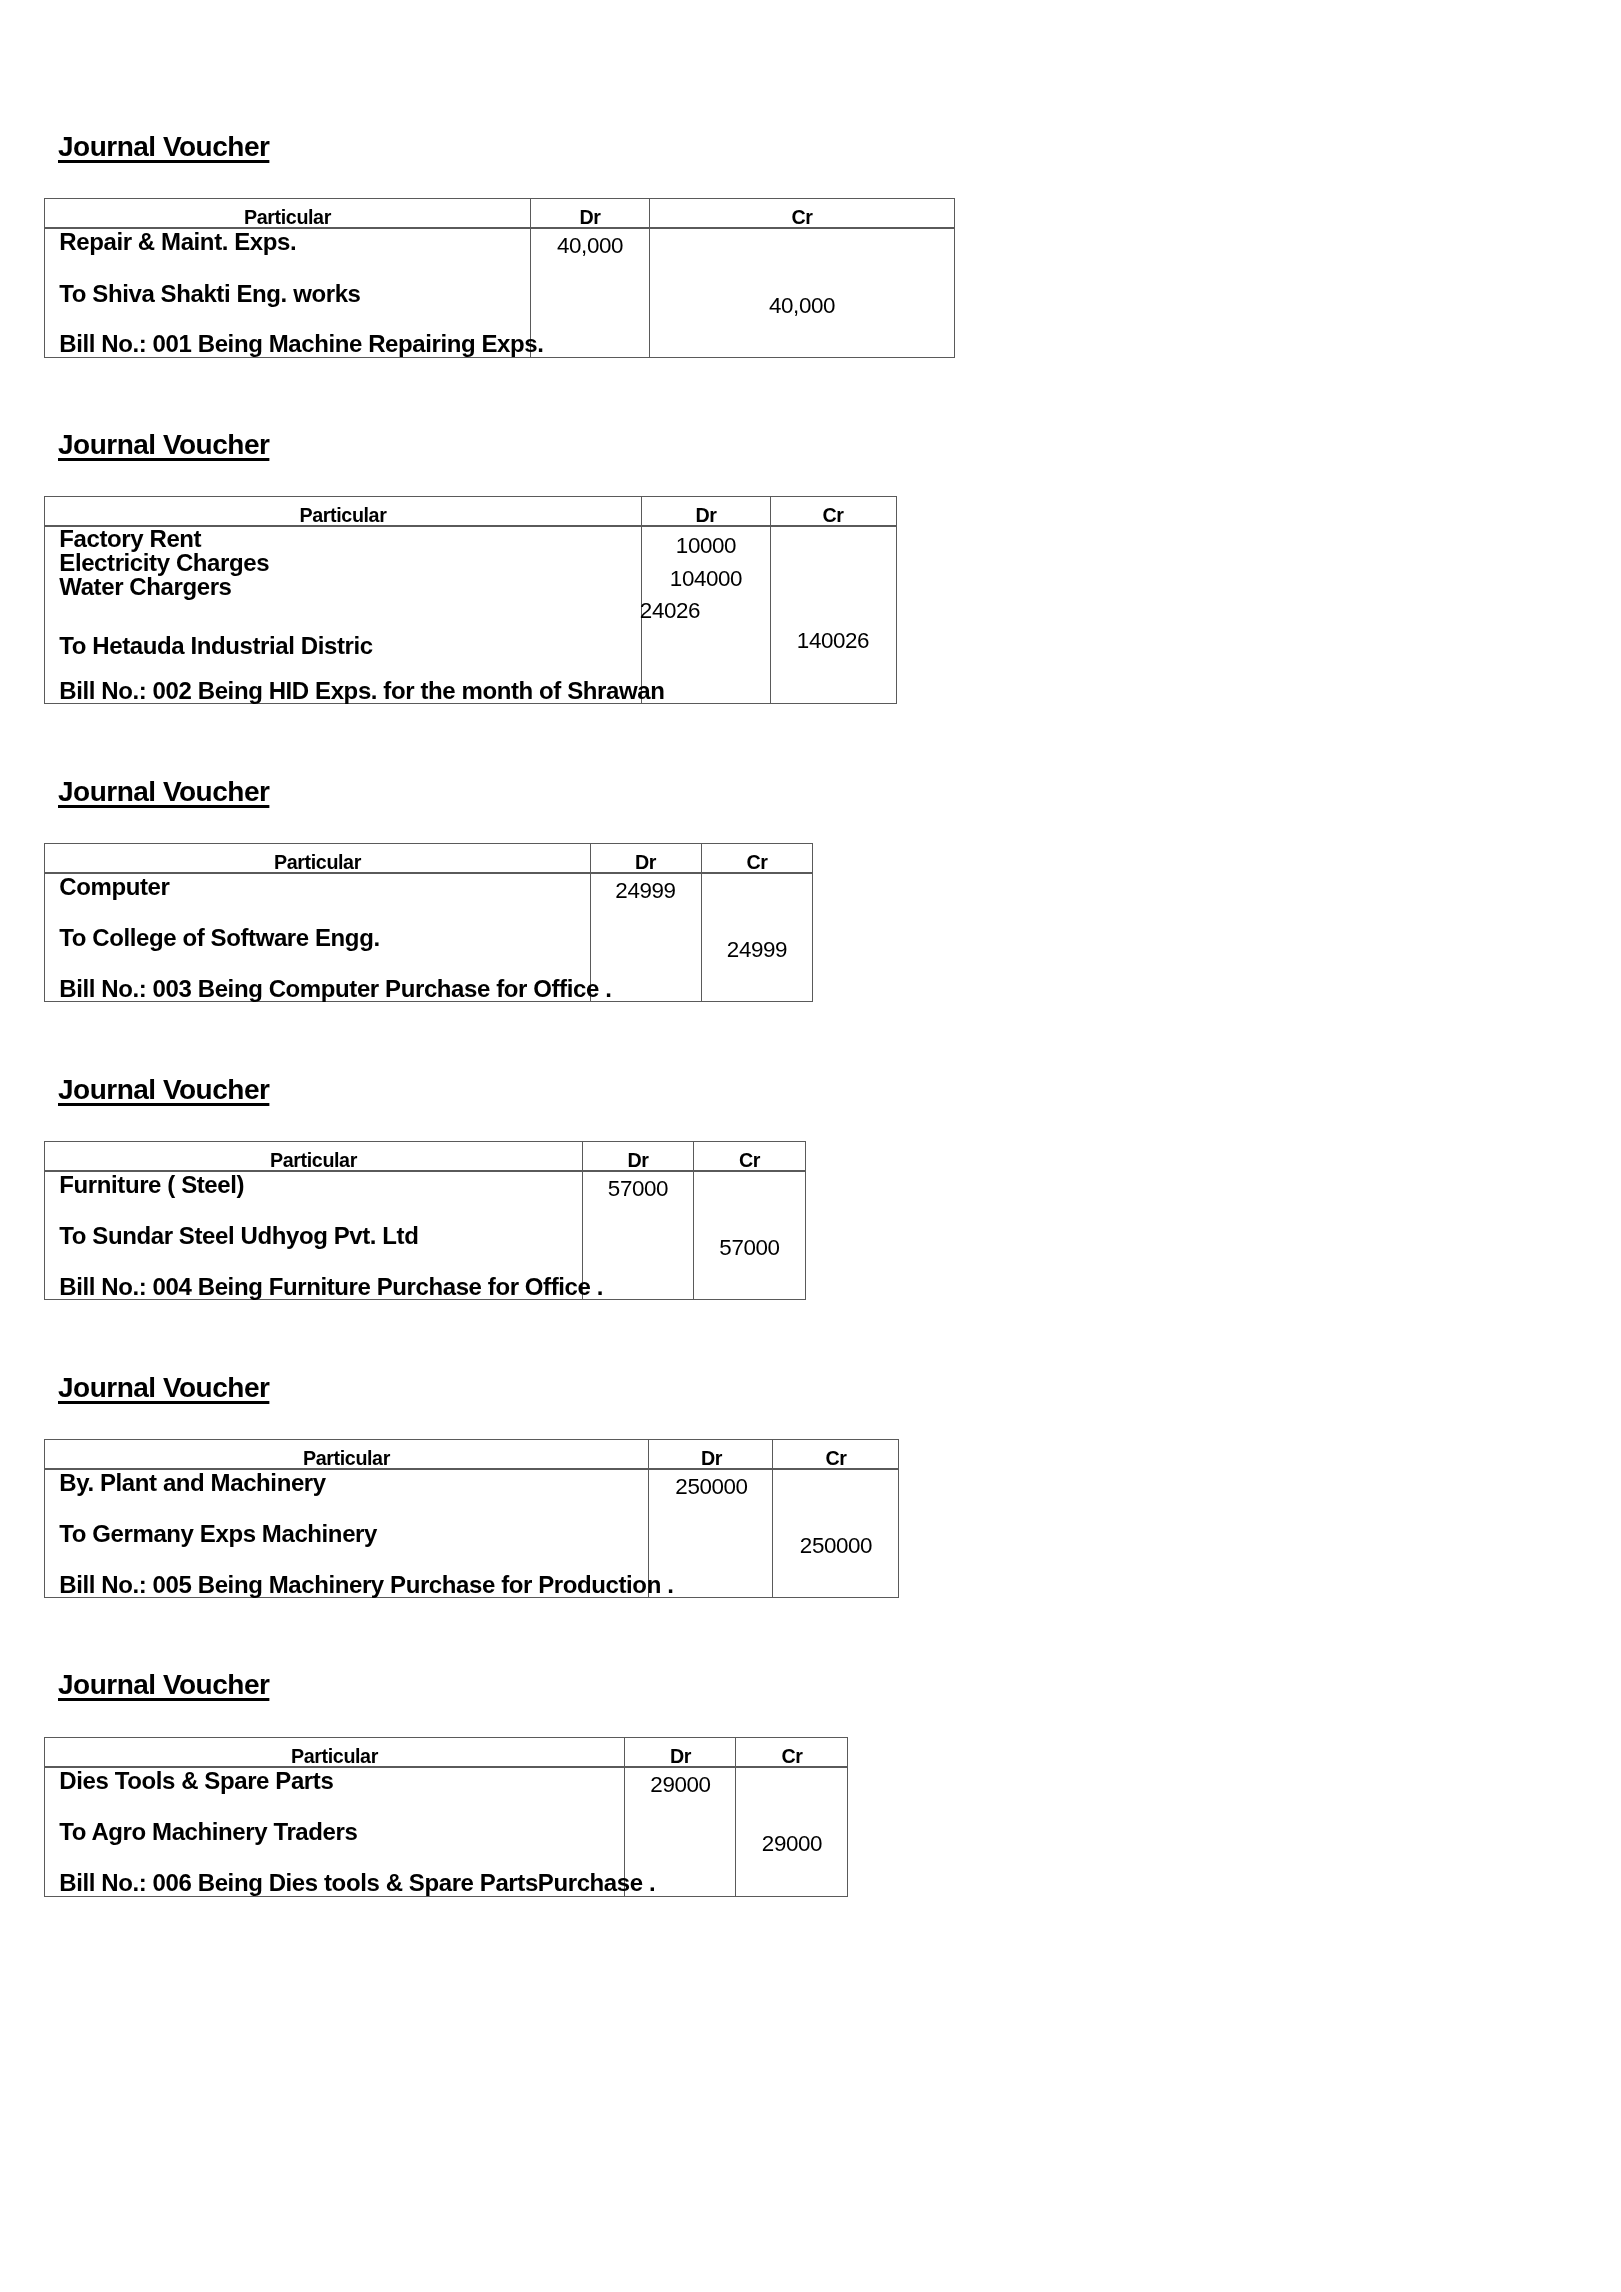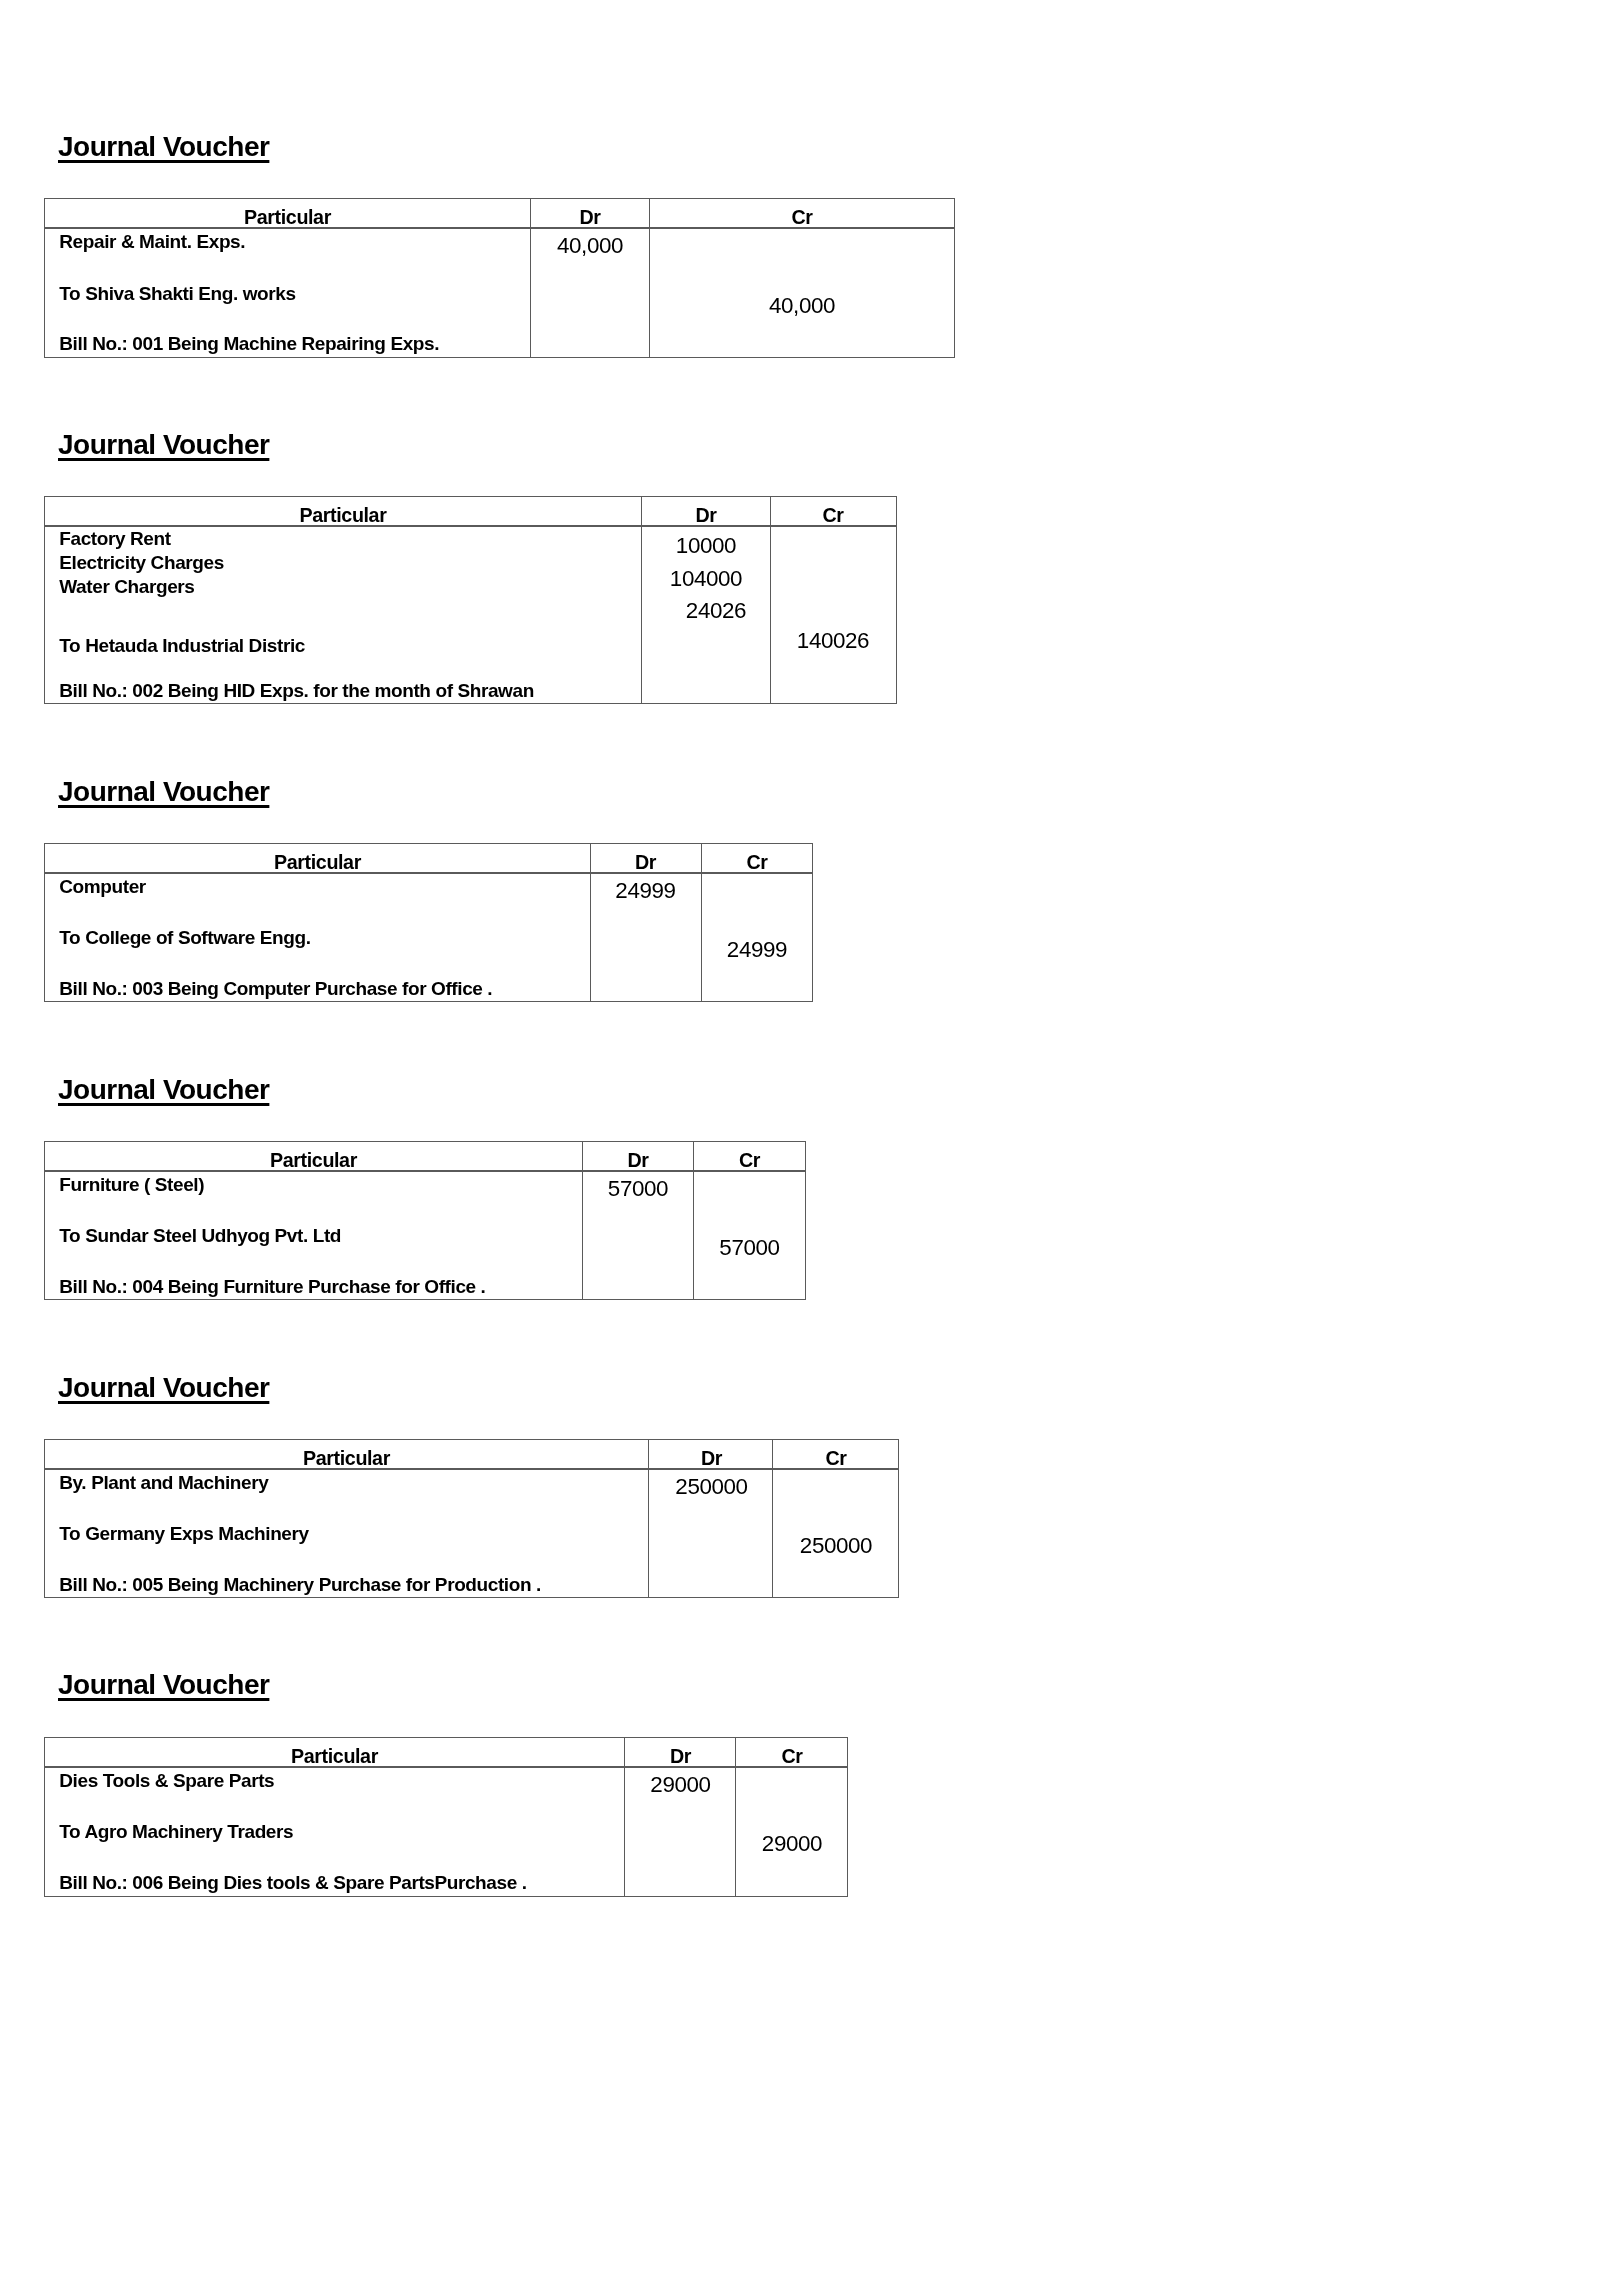--- a/index.html
+++ b/index.html
@@ -8,21 +8,21 @@
   .voucher { position: absolute; left: 0; top: 0; }
   .title { position: absolute; left: 58px; font-weight: bold; font-size: 28px;
            text-decoration: underline; text-decoration-thickness: 2.7px;
            text-underline-offset: 3.6px; letter-spacing: -0.5px; white-space: nowrap; text-align: center; }
   .tbl { position: absolute; left: 44px; border: 1.8px solid #5a5a5a; box-sizing: border-box; }
   .hdr { position: absolute; left: 0; right: 0; top: 0; height: 30px;
          border-bottom: 2.7px solid #5a5a5a; box-sizing: border-box; }
   .col-line { position: absolute; top: 0; bottom: 0; width: 0; border-left: 1.8px solid #5a5a5a; }
   .hcell { position: absolute; top: 4px; height: 29px; line-height: 29px; text-align: center;
            font-weight: bold; font-size: 19.7px; letter-spacing: -0.4px; }
-  .ptext { position: absolute; left: 14.3px; font-weight: bold; font-size: 19px;
+  .ptext { position: absolute; left: 14.3px; font-weight: bold; font-size: 24px;
            letter-spacing: -0.4px; white-space: nowrap; line-height: 24px; }
   .amt { position: absolute; text-align: center; font-weight: normal; font-size: 22.4px;
          letter-spacing: -0.4px; white-space: nowrap; }
 </style>
 </head>
 <body>
 
 <div class="voucher">
   <div class="title" style="top:131px">Journal Voucher</div>
   <div class="tbl" style="top:198px; width:911px; height:160px">
@@ -49,21 +49,21 @@
     <div class="hcell" style="left:0; width:596px">Particular</div>
     <div class="hcell" style="left:598px; width:126px">Dr</div>
     <div class="hcell" style="left:726px; width:124px">Cr</div>
     <div class="ptext" style="top:29.6px">Factory Rent</div>
     <div class="ptext" style="top:54px">Electricity Charges</div>
     <div class="ptext" style="top:78px">Water Chargers</div>
     <div class="ptext" style="top:137px">To  Hetauda Industrial Distric</div>
     <div class="ptext" style="top:185px; line-height:18px">Bill No.: 002 Being HID Exps. for the month of Shrawan</div>
     <div class="amt" style="left:598px; width:126px; top:36px">10000</div>
     <div class="amt" style="left:598px; width:126px; top:69px">104000</div>
-    <div class="amt" style="left:608px; width:126px; top:101px">24026</div>
+    <div class="amt" style="left:562px; width:126px; top:101px">24026</div>
     <div class="amt" style="left:726px; width:124px; top:131px">140026</div>
   </div>
 </div>
 
 <div class="voucher">
   <div class="title" style="top:776px">Journal Voucher</div>
   <div class="tbl" style="top:843px; width:769px; height:159px">
     <div class="hdr"></div>
     <div class="col-line" style="left:545px"></div>
     <div class="col-line" style="left:656px"></div>

